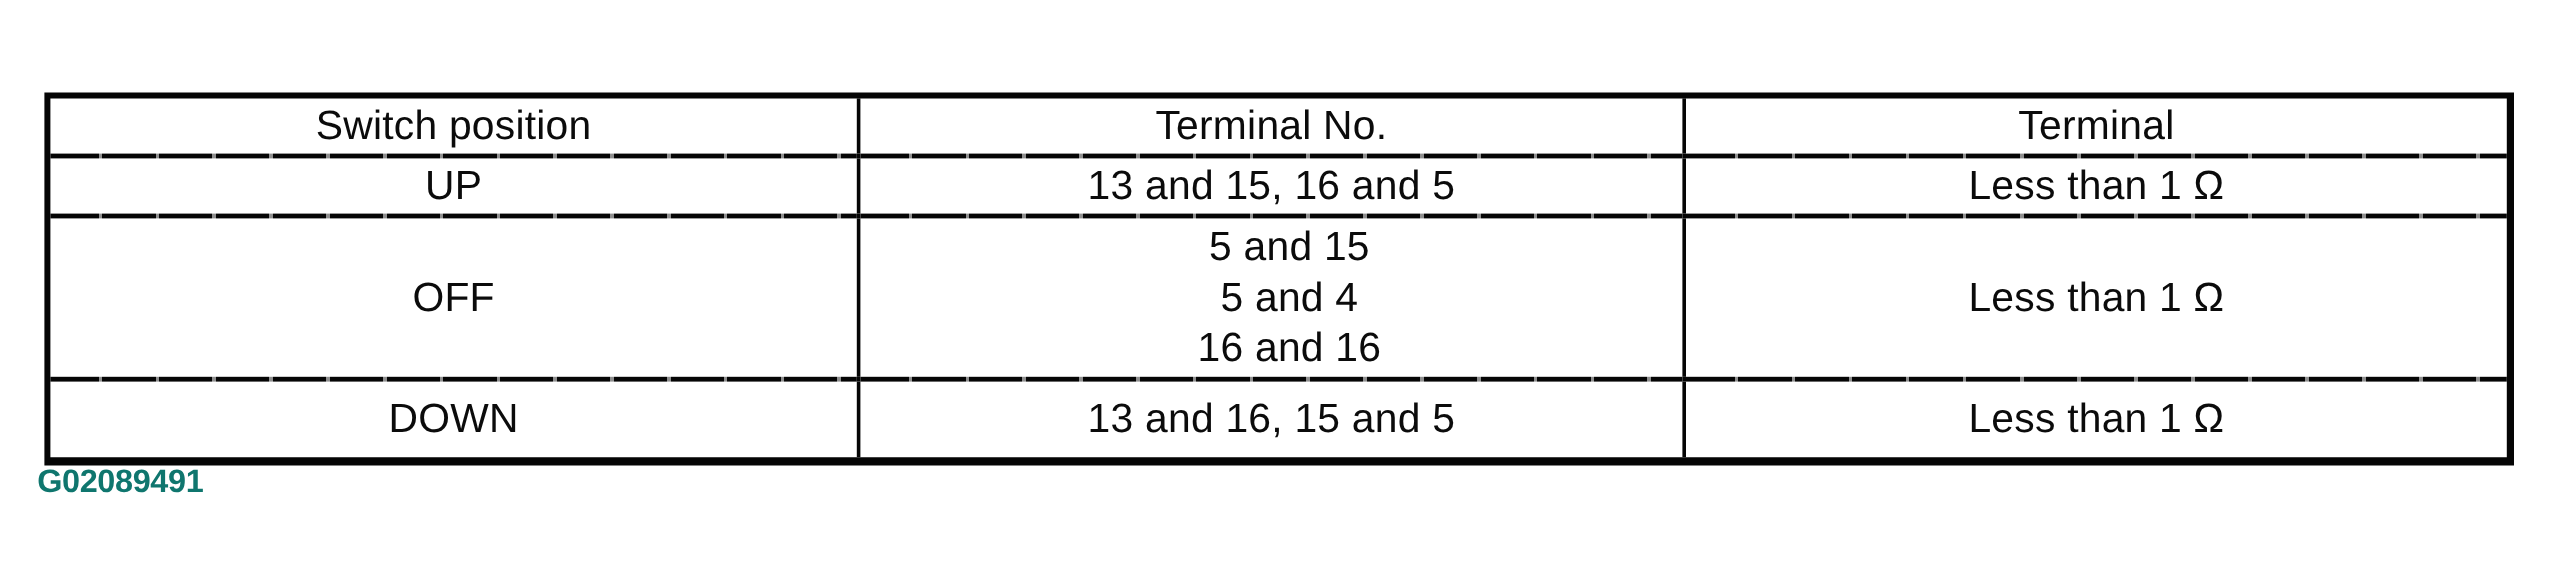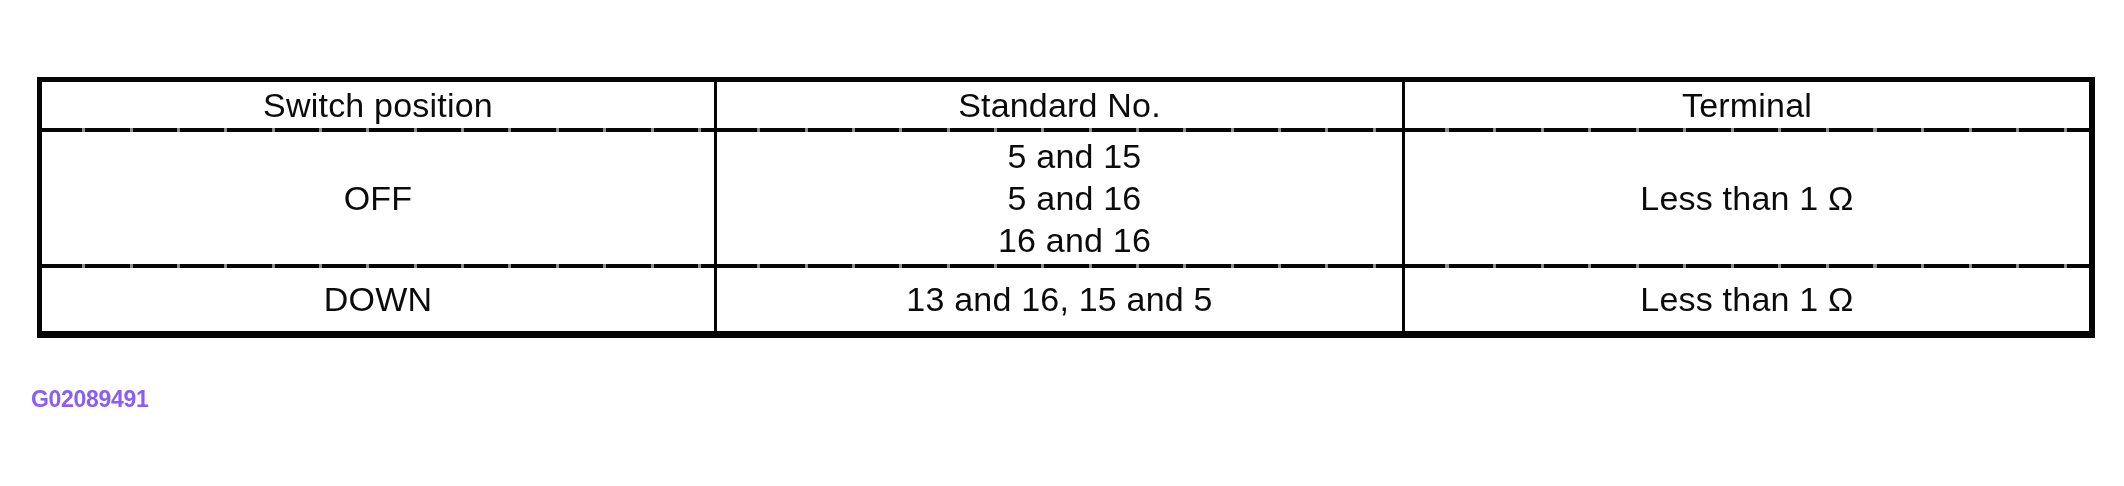--- a/index.html
+++ b/index.html
@@ -64,50 +64,55 @@
   .spec tr.r-off  { height: 136px; }
   .spec tr.r-down { height: 63px; margin-left: 20px; }
 
   .tline { line-height: 42px; padding-left: 30px; }
 
   
   .gid {
     position: absolute;
     left: 31px;
     top: 386px;
-    font-size: 23px;
+    font-size: 27px;
     font-weight: 700;
     letter-spacing: -0.3px;
-    color: #8b5cf6;
+    color: #0f766e;
   }
 </style>
 </head>
 <body>
 
 <div>
 
   <table class="spec">
     <colgroup>
       <col class="c1">
       <col class="c2">
       <col class="c3">
     </colgroup>
     <thead>
       <tr class="r-head">
         <th>Switch position</th>
-        <th>Standard No.</th>
+        <th>Terminal No.</th>
         <th>Terminal</th>
       </tr>
     </thead>
     <tbody>
+      <tr class="r-up">
+        <td>UP</td>
+        <td>13 and 15, 16 and 5</td>
+        <td>Less than 1 Ω</td>
+      </tr>
       <tr class="r-off">
         <td>OFF</td>
         <td>
           <div class="tline">5 and 15</div>
-          <div class="tline">5 and 16</div>
+          <div class="tline">5 and 4</div>
           <div class="tline">16 and 16</div>
         </td>
         <td>Less than 1 Ω</td>
       </tr>
       <tr class="r-down">
         <td>DOWN</td>
         <td>13 and 16, 15 and 5</td>
         <td>Less than 1 Ω</td>
       </tr>
     </tbody>

